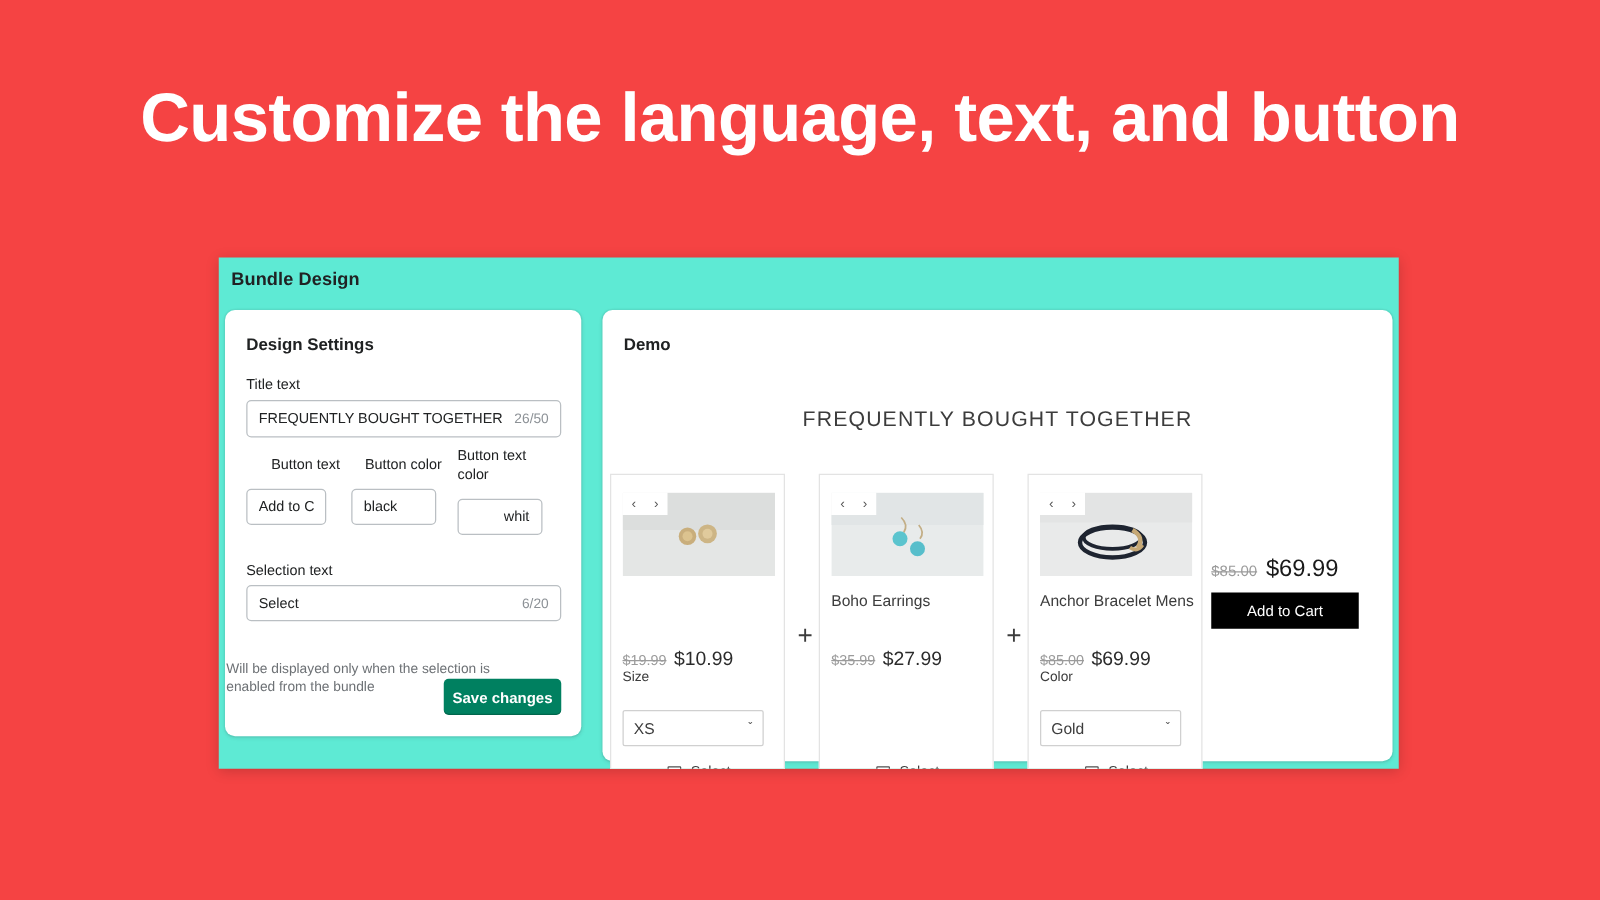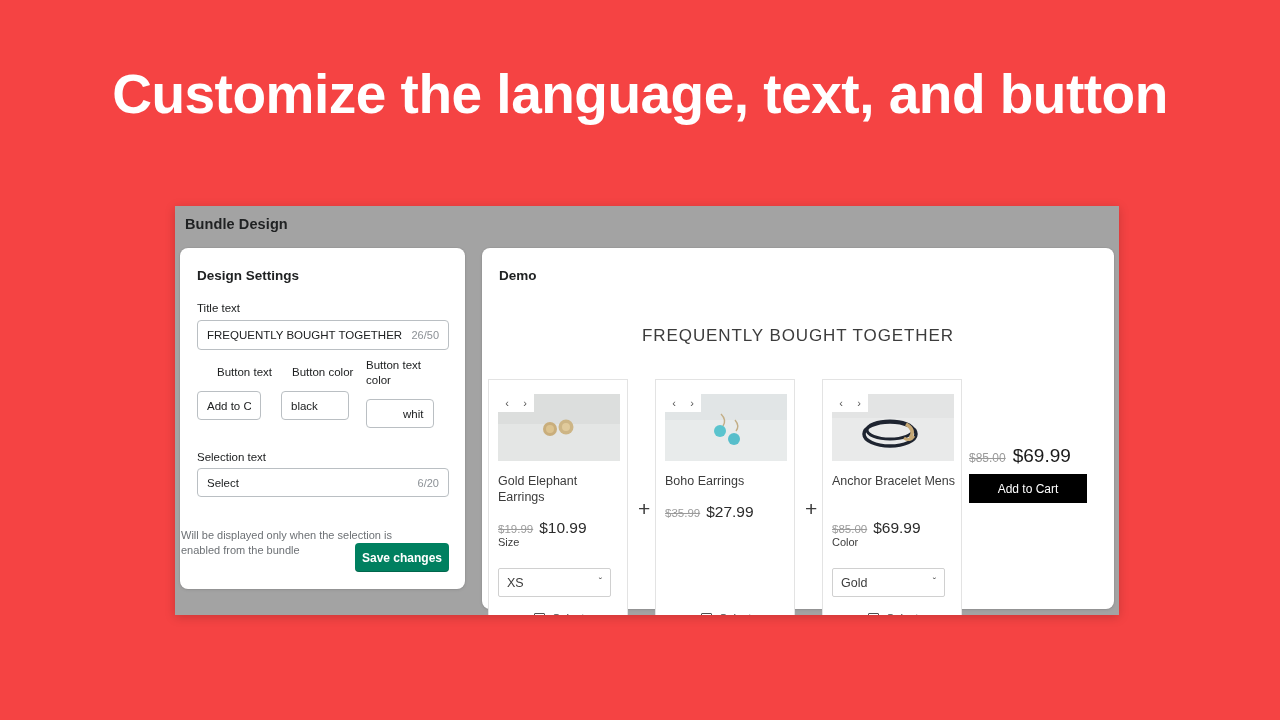--- a/index.html
+++ b/index.html
@@ -22,21 +22,21 @@
     letter-spacing: -0.5px;
     line-height: 72px;
     white-space: nowrap;
   }
 
   
   .window {
     position: absolute;
     left: 175px; top: 206px;
     width: 944px; height: 409px;
-    background: #a3a3a3;
+    background: #5eead4;
     box-shadow: 0 2px 10px rgba(0,0,0,0.18);
     overflow: hidden;
   }
   .window-title {
     position: absolute;
     left: 10px; top: 10px;
     font-size: 14.5px;
     color: #202223;
     font-weight: 600;
     letter-spacing: 0.1px;
@@ -167,21 +167,21 @@
     line-height: 16px;
   }
   .prod-prices {
     position: absolute;
     left: 9px;
     display: flex;
     align-items: baseline;
     gap: 6px;
   }
   .p1-prices { top: 139px; }
-  .p2-prices { top: 123px; }
+  .p2-prices { top: 139px; }
   .p3-prices { top: 139px; }
   .old-price {
     font-size: 11.5px;
     color: #9B9B9B;
     text-decoration: line-through;
   }
   .new-price {
     font-size: 15.5px;
     color: #2B2B2B;
   }
@@ -327,21 +327,20 @@
           <ellipse cx="52" cy="35" rx="7" ry="7" fill="#C9AE7C"></ellipse>
           <ellipse cx="52" cy="35" rx="4" ry="4" fill="#DCC38F"></ellipse>
           <ellipse cx="68" cy="33" rx="7.5" ry="7.5" fill="#CDB585"></ellipse>
           <ellipse cx="68" cy="33" rx="4" ry="4" fill="#E0CA9C"></ellipse>
         </svg>
       </div>
       <div class="arrows">
         <span>‹</span>
         <span>›</span>
       </div>
-      <div class="prod-name">Gold Elephant Earrings</div>
       <div class="prod-prices p1-prices">
         <span class="old-price">$19.99</span>
         <span class="new-price">$10.99</span>
       </div>
       <div class="opt-label">Size</div>
       <div class="opt-select">
         <span>XS</span>
         <span class="caret">ˇ</span>
       </div>
       <div class="select-row">

